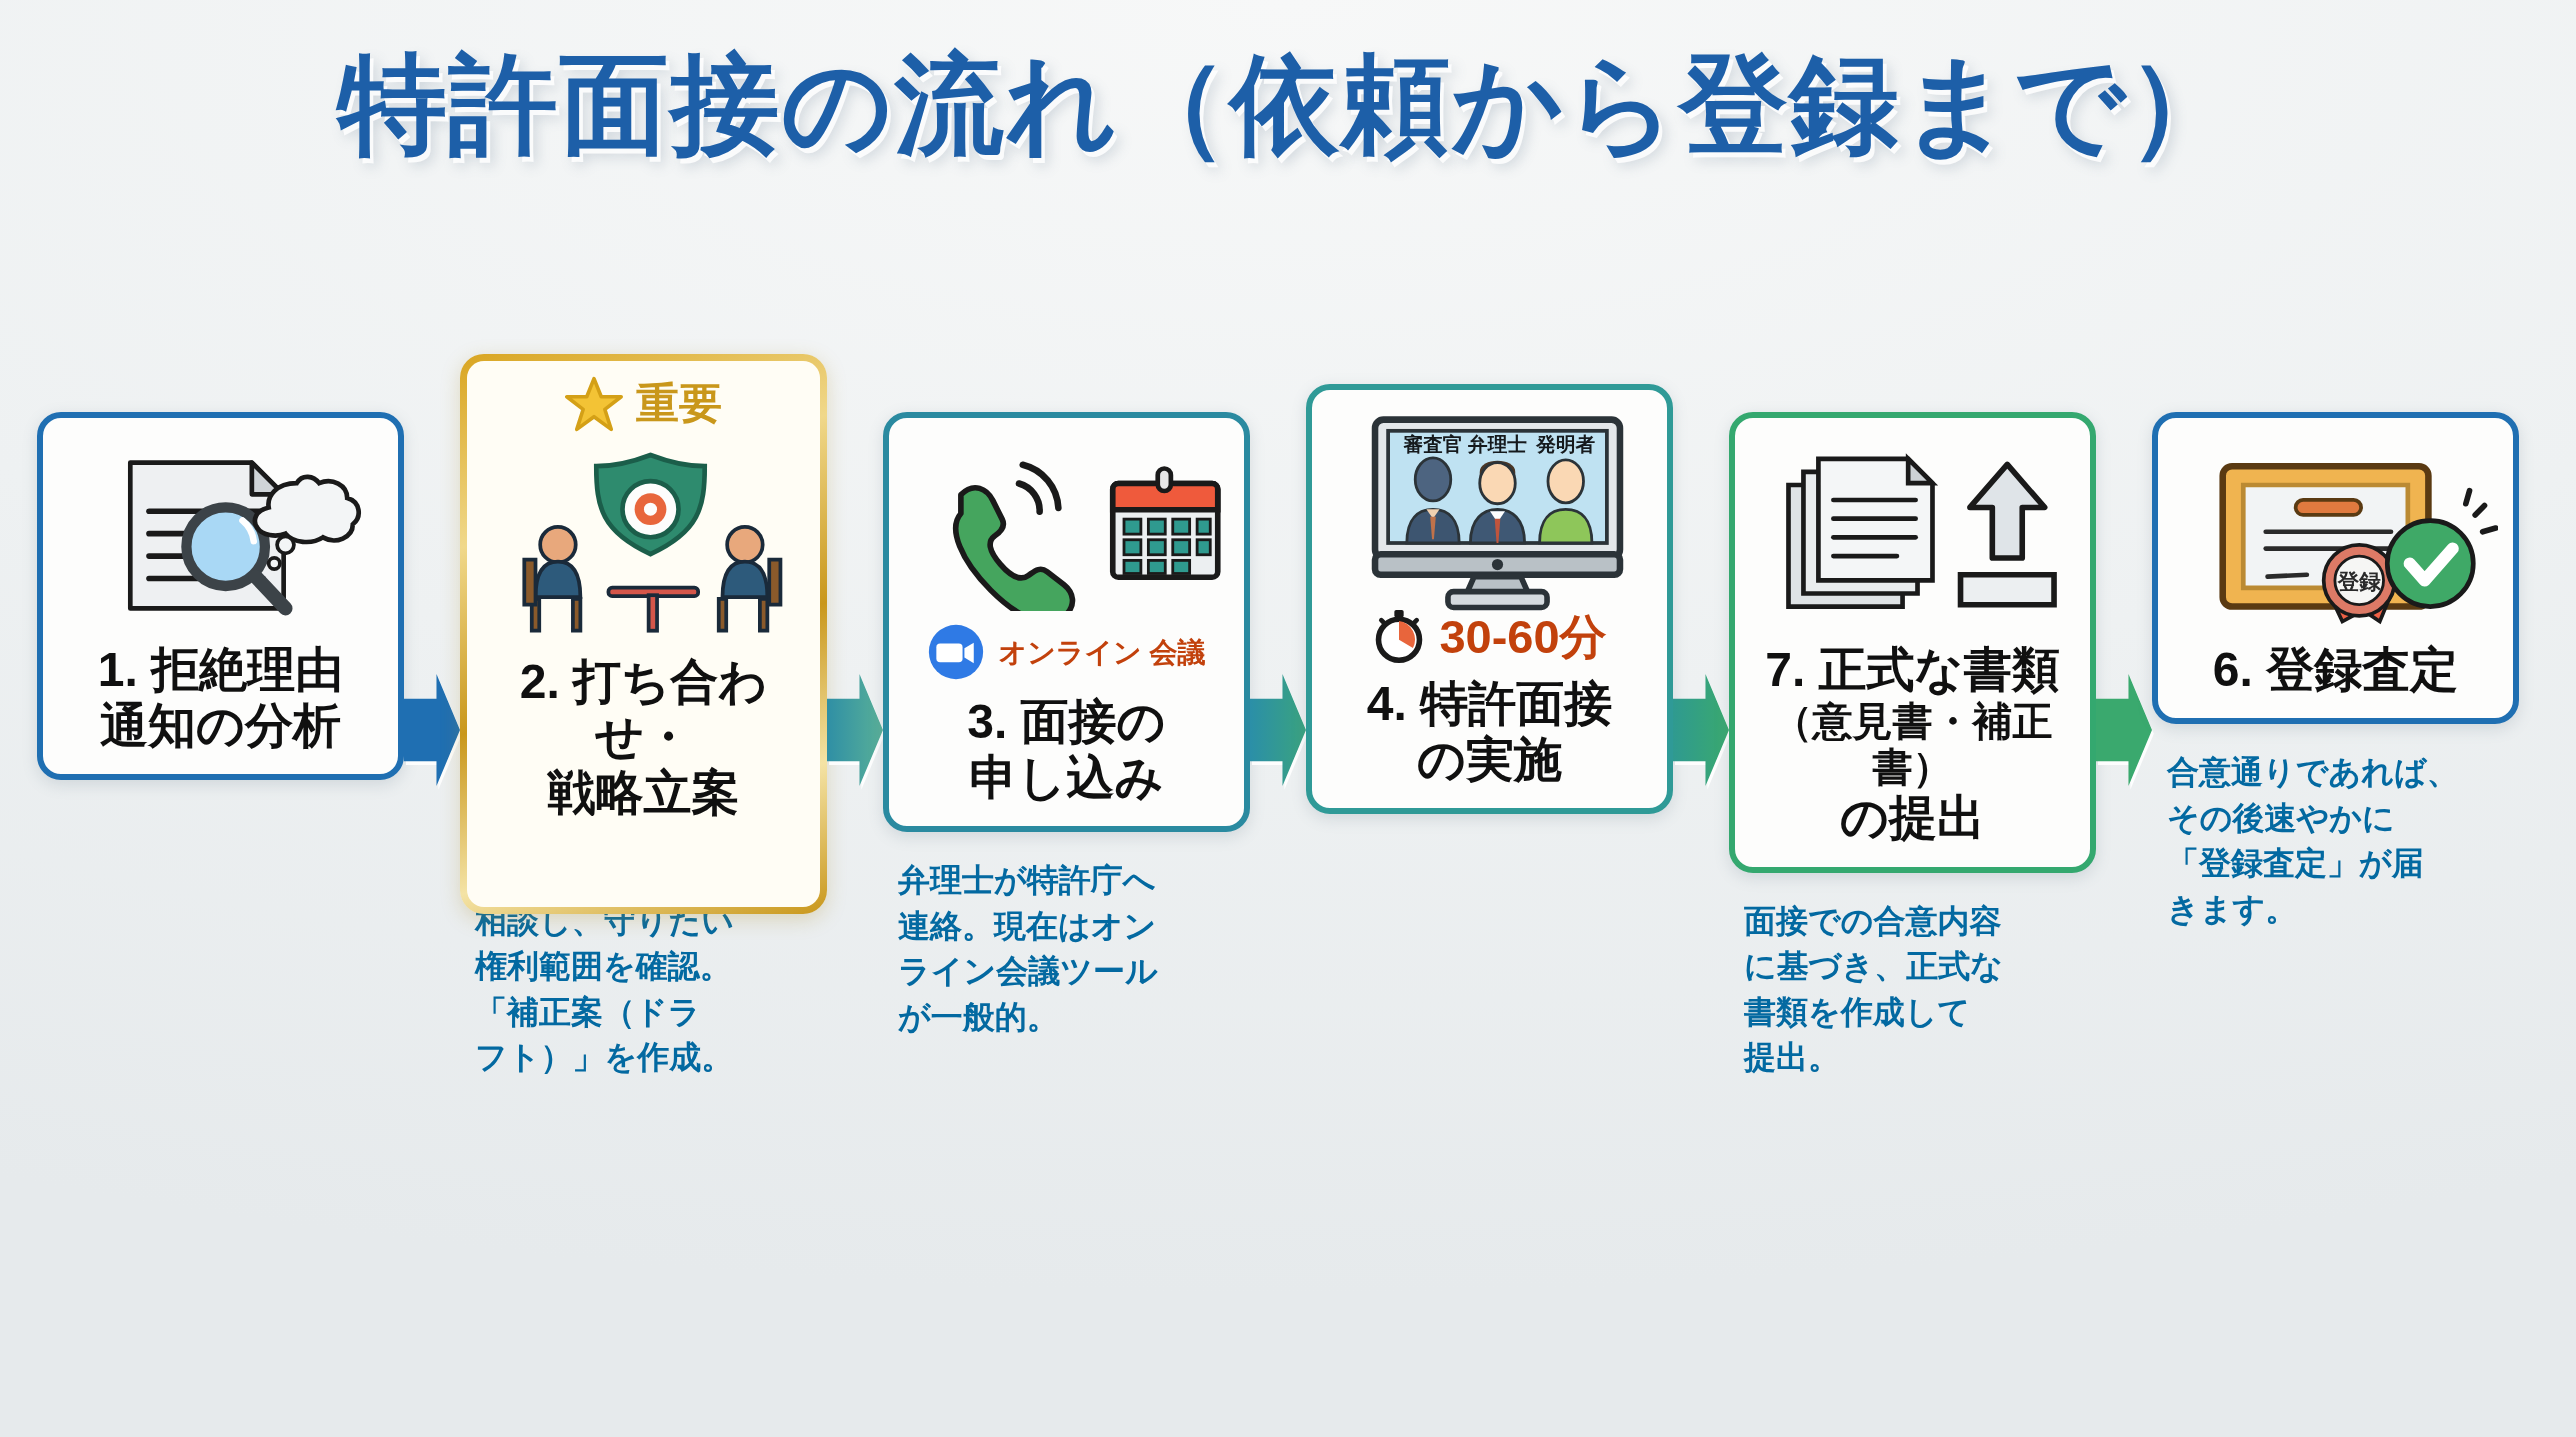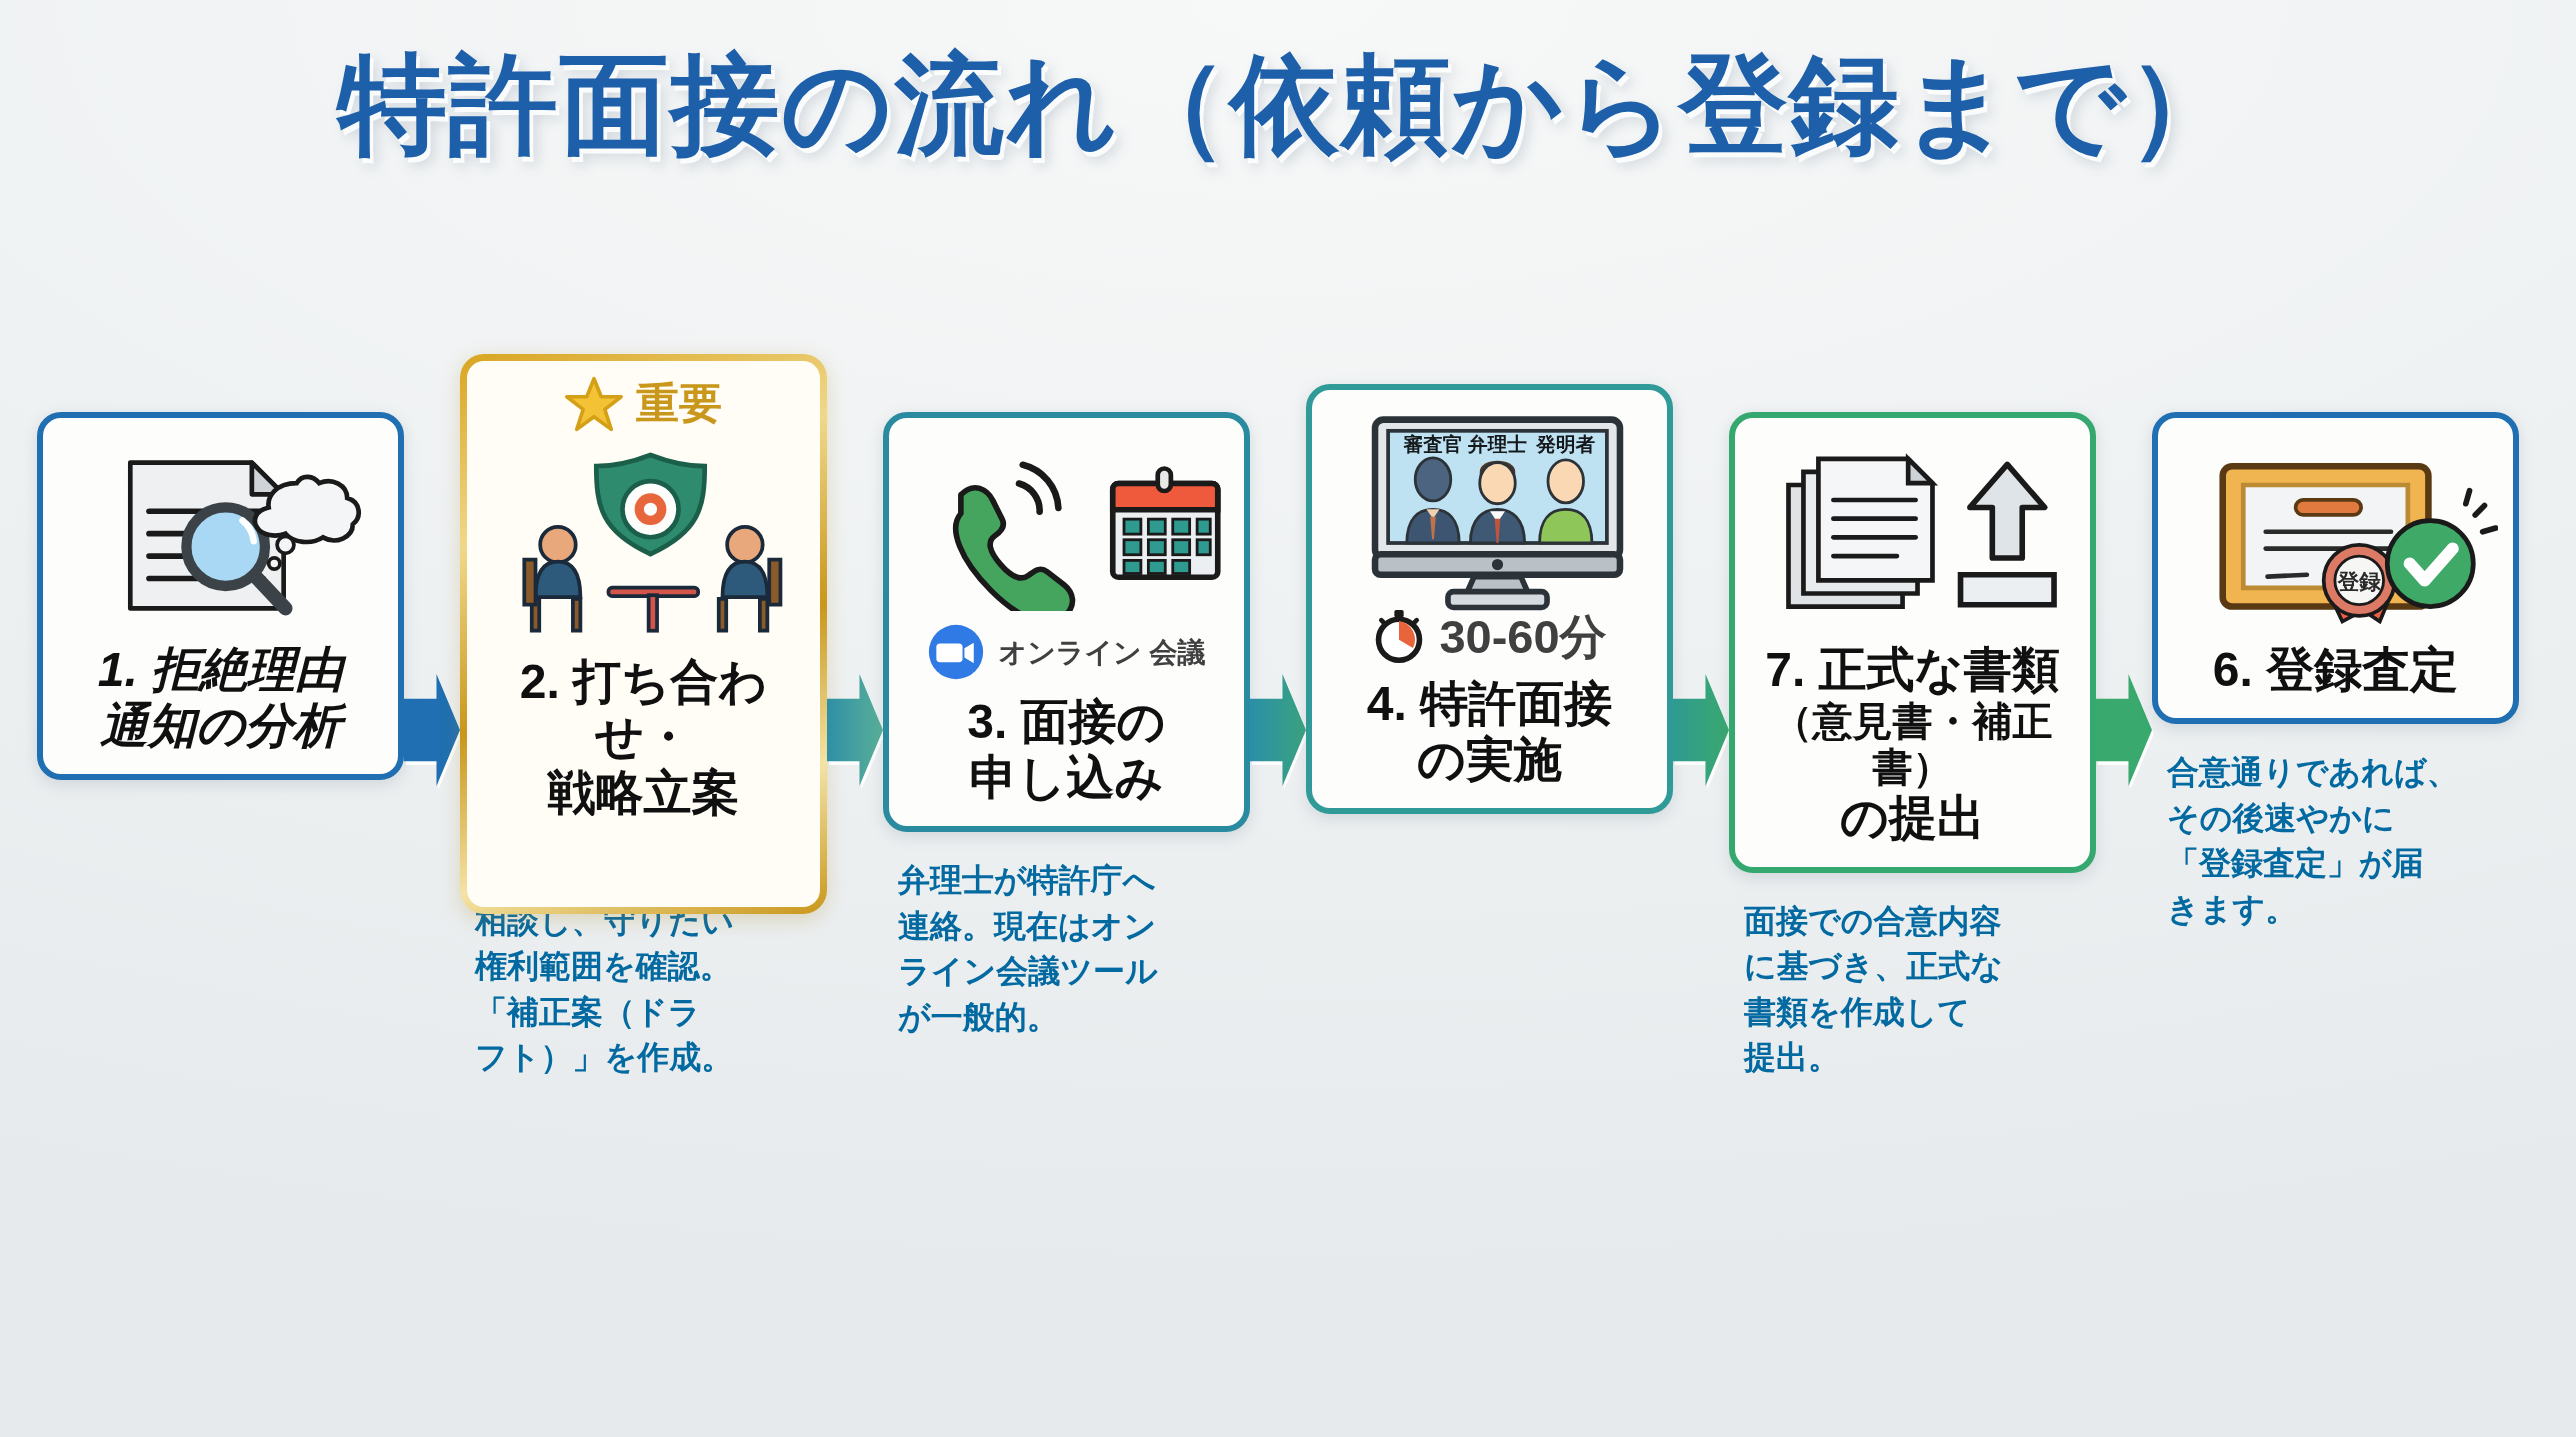--- a/index.html
+++ b/index.html
@@ -63,21 +63,21 @@
     position:relative;
     width:100%;
     border-radius:24px;
     background:#fdfdfc;
     box-shadow:0 4.7px 15px rgba(90,110,130,.18);
     padding:24px 15px 20.6px;
     display:flex;
     flex-direction:column;
     align-items:center;
   }
-  .card.b-blue  { border:6.6px solid #1f6fb2;font-style:italic; }
+  .card.b-blue  { border:6.6px solid #1f6fb2; }
   .card.b-teal  { border:6.6px solid #2a8aa0; }
   .card.b-teal2 { border:6.6px solid #2f9a97; }
   .card.b-green { border:6.6px solid #34a86f; }
   .card.b-blue2 { border:6.6px solid #1f6fb2; }
   .card.b-gold  {
     border:7.5px solid transparent;
     background:
       linear-gradient(#fffdf5,#fffdf5) padding-box,
       linear-gradient(160deg,#d9a521 0%,#f0d88a 28%,#c9971b 55%,#f4e3a5 78%,#c9971b 100%) border-box;
     box-shadow:0 5.6px 19px rgba(170,140,40,.25);
@@ -102,21 +102,21 @@
     width:100%;
     display:flex;
     align-items:center;
     justify-content:flex-end;
     gap:13px;
     position:relative;
   }
   .iconbox.tall{ height:201px; }
   .sublabel{
     display:flex; align-items:center; justify-content:center; gap:13px;
-    font-size:28px; font-weight:bold; color:#404040;
+    font-size:28px; font-weight:bold; color:#c2410c;
     line-height:1.06; margin-top:-5.6px;
   }
   .sublabel.big{ font-size:47px; }
 
   .ctitle{
     font-size:48px;
     font-weight:bold;
     color:#101010;
     line-height:1.16;
     text-align:center;

